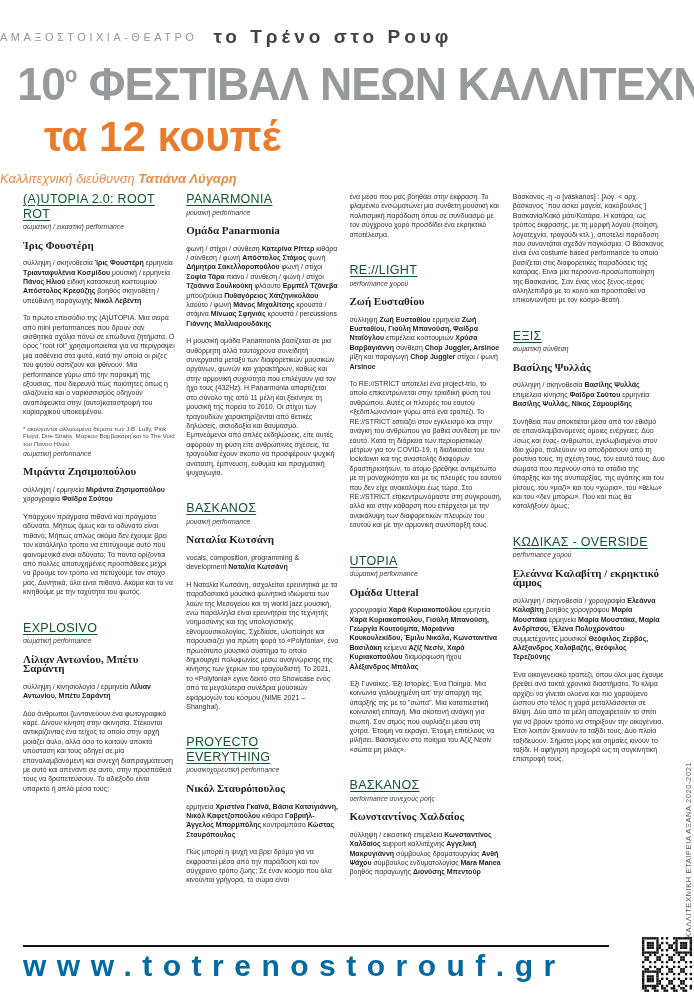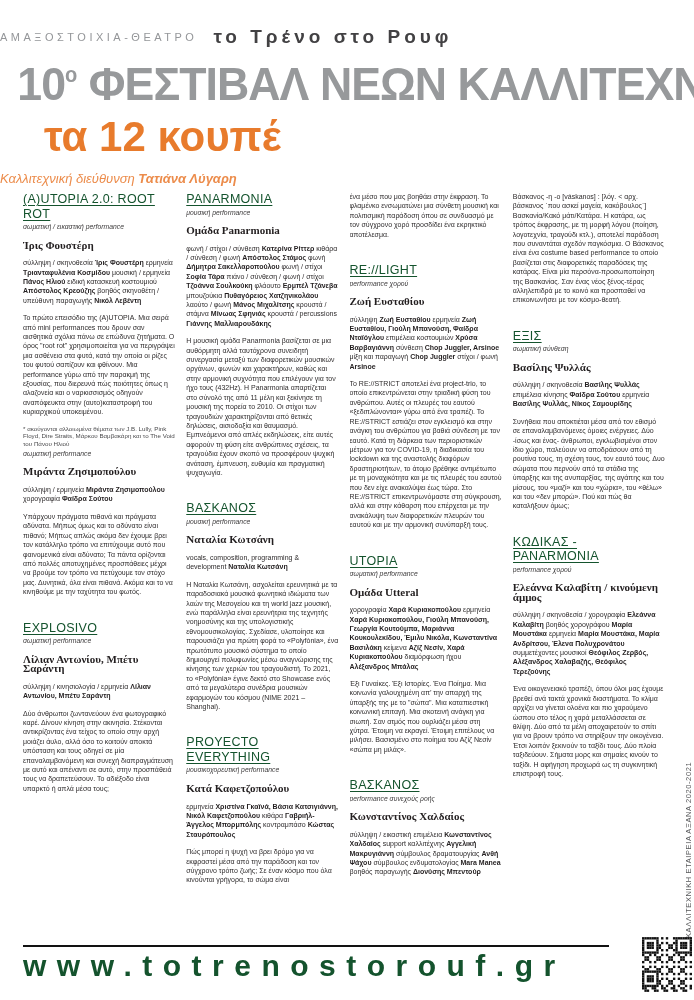--- a/index.html
+++ b/index.html
@@ -38,21 +38,21 @@
 
   
   .vertical-credit{position:absolute;right:1px;top:552px;height:386px;
                    writing-mode:vertical-rl;transform:rotate(180deg);
                    font-size:7.5px;letter-spacing:0.6px;color:#565759;white-space:nowrap;}
 
   
   .footer{position:absolute;left:23px;top:936px;width:671px;height:62px;}
   .footer-rule{position:absolute;left:0;top:9px;width:586px;border-top:2px solid #121212;}
   .website-url{position:absolute;left:0;top:13px;font-size:30px;font-weight:bold;
-               letter-spacing:10.5px;color:#14532d;white-space:nowrap;}
+               letter-spacing:10.5px;color:#0369a1;white-space:nowrap;}
   .qr{position:absolute;right:2px;top:1px;width:50px;height:55px;}
 </style>
 </head>
 <body>
 
 <div class="page">
 
   <div class="header">
     <div class="header-top">
       <span class="theater-label">ΑΜΑΞΟΣΤΟΙΧΙΑ-ΘΕΑΤΡΟ</span><span class="venue-name">το Τρένο στο Ρουφ</span>
@@ -89,21 +89,21 @@
         <div class="blk lead"><span>Ομάδα Panarmonia</span></div>
         <div class="blk credits"><span>φωνή / στίχοι / σύνθεση </span><span class="b">Κατερίνα Ρίττερ</span><span> κιθάρα / σύνθεση / φωνή </span><span class="b">Απόστολος Στάμος</span><span> φωνή </span><span class="b">Δήμητρα Σακελλαροπούλου</span><span> φωνή / στίχοι </span><span class="b">Σοφία Τάρα</span><span> πιάνο / σύνθεση / φωνή / στίχοι </span><span class="b">Τζοάννα Σουλκούκη</span><span> φλάουτο </span><span class="b">Ερμπέλ Τζάνεβα</span><span> μπουζούκια </span><span class="b">Πυθαγόρειος Χατζηνικολάου</span><span> λαούτο / φωνή </span><span class="b">Μάνος Μιχαλίτσης</span><span> κρουστά / στάμνα </span><span class="b">Μίνωας Σφηνιάς</span><span> κρουστά / percussions </span><span class="b">Γιάννης Μαλλιαρουδάκης</span><span></span></div>
         <div class="blk para"><span>Η μουσική ομάδα Panarmonia βασίζεται σε μια αυθόρμητη αλλά ταυτόχρονα συνειδητή συνεργασία μεταξύ των διαφορετικών μουσικών οργάνων, φωνών και χαρακτήρων, καθώς και στην αρμονική συχνότητα που επιλέγουν για τον ήχο τους (432Hz). Η Panarmonia απαρτίζεται στο σύνολό της από 11 μέλη και ξεκίνησε τη μουσική της πορεία το 2010. Οι στίχοι των τραγουδιών χαρακτηρίζονται από θετικές δηλώσεις, αισιοδοξία και θαυμασμό. Εμπνεόμενοι από απλές εκδηλώσεις, είτε αυτές αφορούν τη φύση είτε ανθρώπινες σχέσεις, τα τραγούδια έχουν σκοπό να προσφέρουν ψυχική ανάταση, έμπνευση, ευθυμία και πραγματική ψυχαγωγία.</span></div>
         <div class="blk heading"><span>ΒΑΣΚΑΝΟΣ</span></div>
         <div class="blk subtitle"><span>μουσική performance</span></div>
         <div class="blk lead"><span>Ναταλία Κωτσάνη</span></div>
         <div class="blk credits"><span>vocals, composition, programming &amp; development </span><span class="b">Ναταλία Κωτσάνη</span><span></span></div>
         <div class="blk para"><span>Η Ναταλία Κωτσάνη, ασχολείται ερευνητικά με τα παραδοσιακά μουσικά φωνητικά ιδιώματα των λαών της Μεσογείου και τη world jazz μουσική, ενώ παράλληλα είναι ερευνήτρια της τεχνητής νοημοσύνης και της υπολογιστικής εθνομουσικολογίας. Σχεδίασε, υλοποίησε και παρουσιάζει για πρώτη φορά το «Polyfònia», ένα πρωτότυπο μουσικό σύστημα το οποίο δημιουργεί πολυφωνίες μέσω αναγνώρισης της κίνησης των χεριών του τραγουδιστή. Το 2021, το «Polyfònia» έγινε δεκτό στο Showcase ενός από τα μεγαλύτερα συνέδρια μουσικών εφαρμογών του κόσμου (NIME 2021 – Shanghai).</span></div>
         <div class="blk heading"><span>PROYECTO EVERYTHING</span></div>
         <div class="blk subtitle"><span>μουσικοχορευτική performance</span></div>
-        <div class="blk lead"><span>Κατά Καφετζοπούλου</span></div>
+        <div class="blk lead"><span>Νικόλ Σταυρόπουλος</span></div>
         <div class="blk credits"><span>ερμηνεία </span><span class="b">Χριστίνα Γκαϊνά, Βάσια Κατσιγιάννη, Νικόλ Καφετζοπούλου</span><span> κιθάρα </span><span class="b">Γαβριήλ-Άγγελος Μπορμπόλης</span><span> κοντραμπάσο </span><span class="b">Κώστας Σταυρόπουλος</span><span></span></div>
         <div class="blk para"><span>Πώς μπορεί η ψυχή να βρει δρόμο για να εκφραστεί μέσα από την παράδοση και τον σύγχρονο τρόπο ζωής; Σε έναν κόσμο που όλα κινούνται γρήγορα, το σώμα είναι</span></div>
       </div>
       <div class="col">
         <div class="blk cont"><span>ένα μέσο που μας βοηθάει στην έκφραση. Το φλαμένκο ενσωματώνει μια σύνθετη μουσική και πολιτισμική παράδοση όπου σε συνδυασμό με τον σύγχρονο χορό προσδίδει ένα εκρηκτικό αποτέλεσμα.</span></div>
         <div class="blk heading"><span>RE://LIGHT</span></div>
         <div class="blk subtitle"><span>performance χορού</span></div>
         <div class="blk lead"><span>Ζωή Ευσταθίου</span></div>
         <div class="blk credits"><span>σύλληψη </span><span class="b">Ζωή Ευσταθίου</span><span> ερμηνεία </span><span class="b">Ζωή Ευσταθίου, Γιούλη Μπανούση, Φαίδρα Νταϊόγλου</span><span> επιμέλεια κοστουμιών </span><span class="b">Χρύσα Βαρβαγιάννη</span><span> σύνθεση </span><span class="b">Chop Juggler, Arsinoe</span><span> μίξη και παραγωγή </span><span class="b">Chop Juggler</span><span> στίχοι / φωνή </span><span class="b">Arsinoe</span><span></span></div>
         <div class="blk para"><span>Το RE://STRICT αποτελεί ένα project-trio, το οποίο επικεντρώνεται στην τριαδική φύση του ανθρώπου. Αυτές οι πλευρές του εαυτού «ξεδιπλώνονται» γύρω από ένα τραπέζι. Το RE://STRICT εστιάζει στον εγκλεισμό και στην ανάγκη του ανθρώπου για βαθιά σύνδεση με τον εαυτό. Κατά τη διάρκεια των περιοριστικών μέτρων για τον COVID-19, η διαδικασία του lockdown και της αναστολής διαφόρων δραστηριοτήτων, το άτομο βρέθηκε αντιμέτωπο με τη μοναχικότητα και με τις πλευρές του εαυτού που δεν είχε ανακαλύψει έως τώρα. Στο RE://STRICT επικεντρωνόμαστε στη σύγκρουση, αλλά και στην κάθαρση που επέρχεται με την ανακάλυψη των διαφορετικών πλευρών του εαυτού και με την αρμονική συνύπαρξή τους.</span></div>
@@ -117,23 +117,23 @@
         <div class="blk lead"><span>Κωνσταντίνος Χαλδαίος</span></div>
         <div class="blk credits"><span>σύλληψη / εικαστική επιμέλεια </span><span class="b">Κωνσταντίνος Χαλδαίος</span><span> support καλλιτέχνης </span><span class="b">Αγγελική Μακρυγιάννη</span><span> σύμβουλος δραματουργίας </span><span class="b">Ανθή Ψάχου</span><span> σύμβουλος ενδυματολογίας </span><span class="b">Mara Manea</span><span> βοηθός παραγωγής </span><span class="b">Διονύσης Μπεντούρ</span><span></span></div>
       </div>
       <div class="col">
         <div class="blk cont"><span>Βάσκανος -η -ο [váskanos] : [λόγ. &lt; αρχ. βάσκανος ΄που ασκεί μαγεία, κακόβουλος΄] Βασκανία/Κακό μάτι/Κατάρα. Η κατάρα, ως τρόπος έκφρασης, με τη μορφή λόγου (ποίηση, λογοτεχνία, τραγούδι κτλ.), αποτελεί παράδοση που συναντάται σχεδόν παγκόσμια. Ο Βάσκανος είναι ένα costume based performance το οποίο βασίζεται στις διαφορετικές παραδόσεις της κατάρας. Είναι μία περσόνα-προσωποποίηση της Βασκανίας. Σαν ένας νέος ξένος-τέρας αλληλεπιδρά με το κοινό και προσπαθεί να επικοινωνήσει με τον κόσμο-θεατή.</span></div>
         <div class="blk heading"><span>ΕΞΙΣ</span></div>
         <div class="blk subtitle"><span>σωματική σύνθεση</span></div>
         <div class="blk lead"><span>Βασίλης Ψυλλάς</span></div>
         <div class="blk credits"><span>σύλληψη / σκηνοθεσία </span><span class="b">Βασίλης Ψυλλάς</span><span> επιμέλεια κίνησης </span><span class="b">Φαίδρα Σούτου</span><span> ερμηνεία </span><span class="b">Βασίλης Ψυλλάς, Νίκος Σαμουρίδης</span><span></span></div>
         <div class="blk para"><span>Συνήθεια που αποκτιέται μέσα από τον εθισμό σε επαναλαμβανόμενες όμοιες ενέργειες. Δύο -ίσως και ένας- άνθρωποι, εγκλωβισμένοι στον ίδιο χώρο, παλεύουν να αποδράσουν από τη ρουτίνα τους, τη σχέση τους, τον εαυτό τους. Δυο σώματα που περνούν από τα στάδια της ύπαρξης και της ανυπαρξίας, της αγάπης και του μίσους, του «μαζί» και του «χώρια», του «θέλω» και του «δεν μπορώ». Πού και πώς θα καταλήξουν όμως;</span></div>
-        <div class="blk heading"><span>ΚΩΔΙΚΑΣ - PANARMONIA</span></div>
+        <div class="blk heading"><span>ΚΩΔΙΚΑΣ - OVERSIDE</span></div>
         <div class="blk subtitle"><span>performance χορού</span></div>
-        <div class="blk lead"><span>Ελεάννα Καλαβίτη / κινούμενη άμμος</span></div>
+        <div class="blk lead"><span>Ελεάννα Καλαβίτη / εκρηκτικό άμμος</span></div>
         <div class="blk credits"><span>σύλληψη / σκηνοθεσία / χορογραφία </span><span class="b">Ελεάννα Καλαβίτη</span><span> βοηθός χορογράφου </span><span class="b">Μαρία Μουστάκα</span><span> ερμηνεία </span><span class="b">Μαρία Μουστάκα, Μαρία Ανδρίτσου, Έλενα Πολυχρονάτου</span><span> συμμετέχοντες μουσικοί </span><span class="b">Θεόφιλος Ζερβός, Αλέξανδρος Χαλαβαζής, Θεόφιλος Τερεζούνης</span><span></span></div>
         <div class="blk para"><span>Ένα οικογενειακό τραπέζι, όπου όλοι μας έχουμε βρεθεί ανά τακτά χρονικά διαστήματα. Το κλίμα αρχίζει να γίνεται ολοένα και πιο χαρούμενο ώσπου στο τέλος η χαρά μεταλλάσσεται σε θλίψη. Δύο από τα μέλη αποχαιρετούν το σπίτι για να βρουν τρόπο να στηρίξουν την οικογένεια. Έτσι λοιπόν ξεκινούν το ταξίδι τους. Δύο πλοία ταξιδεύουν. Σήματα μορς και σημαίες κινούν το ταξίδι. Η αφήγηση προχωρά ως τη συγκινητική επιστροφή τους.</span></div>
       </div>
     </div>
 
   <div class="vertical-credit">ΚΑΛΛΙΤΕΧΝΙΚΗ ΕΤΑΙΡΕΙΑ ΑΞΑΝΑ  2020-2021</div>
 
   <div class="footer">
     <div class="footer-rule"></div>
     <div class="website-url">www.totrenostorouf.gr</div>

